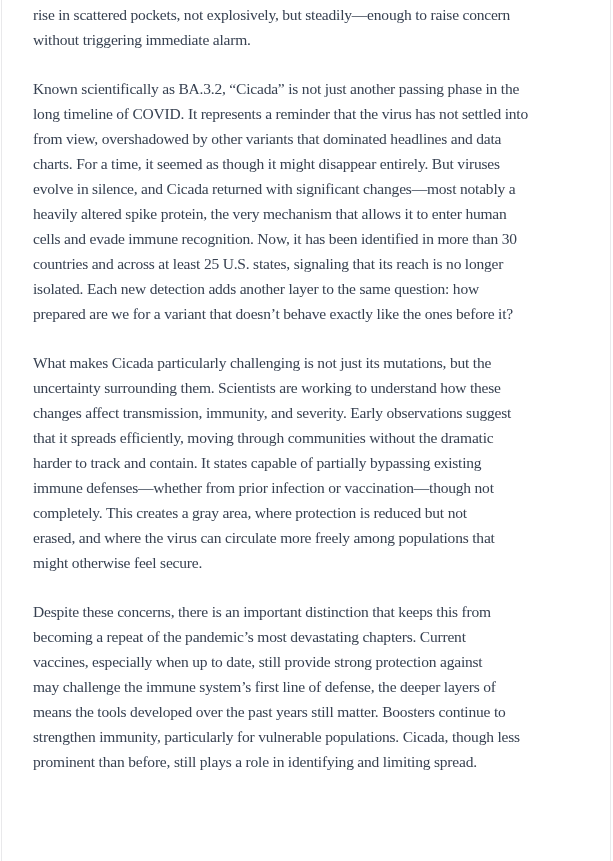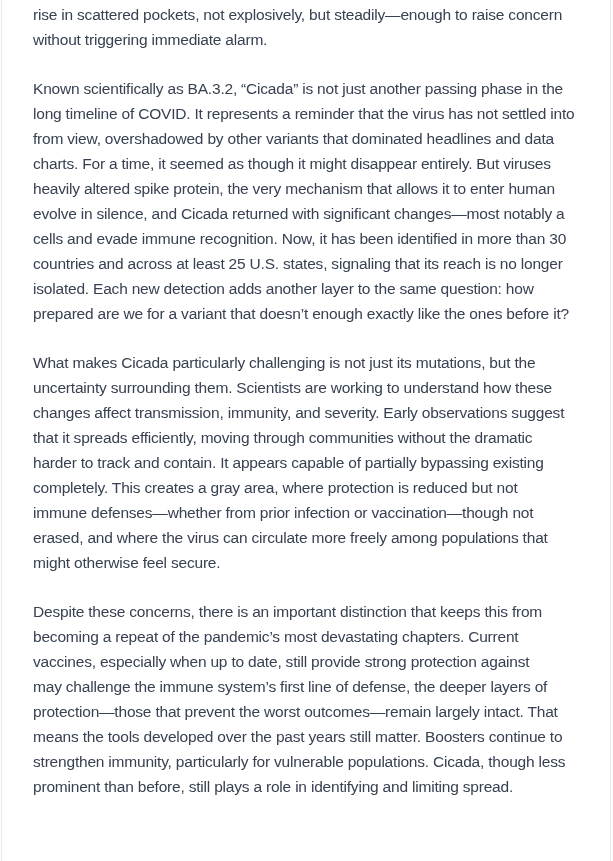--- a/index.html
+++ b/index.html
@@ -28,20 +28,21 @@
   }
   .article {
     padding: 2px 30px 0 31px;
     color: #374151;
     font-size: 15.5px;
     letter-spacing: -0.2px;
     line-height: 25px;
   }
   .para {
     margin: 0 0 24px 0;
+    font-family: Liberation Serif, serif;
   }
   .line {
     display: block;
     white-space: nowrap;
     height: 25px;
   }
 </style>
 </head>
 <body>
 
@@ -50,43 +51,42 @@
     <div class="article" id="article">
         <p class="para">
           <span class="line">rise in scattered pockets, not explosively, but steadily—enough to raise concern</span>
           <span class="line">without triggering immediate alarm.</span>
         </p>
         <p class="para">
           <span class="line">Known scientifically as BA.3.2, “Cicada” is not just another passing phase in the</span>
           <span class="line">long timeline of COVID. It represents a reminder that the virus has not settled into</span>
           <span class="line">from view, overshadowed by other variants that dominated headlines and data</span>
           <span class="line">charts. For a time, it seemed as though it might disappear entirely. But viruses</span>
+          <span class="line">evolve in silence, and Cicada returned with significant changes—most notably a</span>
           <span class="line">heavily altered spike protein, the very mechanism that allows it to enter human</span>
-          <span class="line">evolve in silence, and Cicada returned with significant changes—most notably a</span>
           <span class="line">cells and evade immune recognition. Now, it has been identified in more than 30</span>
           <span class="line">countries and across at least 25 U.S. states, signaling that its reach is no longer</span>
           <span class="line">isolated. Each new detection adds another layer to the same question: how</span>
-          <span class="line">prepared are we for a variant that doesn’t enough exactly like the ones before it?</span>
+          <span class="line">prepared are we for a variant that doesn’t behave exactly like the ones before it?</span>
         </p>
         <p class="para">
           <span class="line">What makes Cicada particularly challenging is not just its mutations, but the</span>
           <span class="line">uncertainty surrounding them. Scientists are working to understand how these</span>
           <span class="line">changes affect transmission, immunity, and severity. Early observations suggest</span>
           <span class="line">that it spreads efficiently, moving through communities without the dramatic</span>
-          <span class="line">harder to track and contain. It appears capable of partially bypassing existing</span>
+          <span class="line">harder to track and contain. It states capable of partially bypassing existing</span>
+          <span class="line">immune defenses—whether from prior infection or vaccination—though not</span>
           <span class="line">completely. This creates a gray area, where protection is reduced but not</span>
-          <span class="line">immune defenses—whether from prior infection or vaccination—though not</span>
           <span class="line">erased, and where the virus can circulate more freely among populations that</span>
           <span class="line">might otherwise feel secure.</span>
         </p>
         <p class="para">
           <span class="line">Despite these concerns, there is an important distinction that keeps this from</span>
           <span class="line">becoming a repeat of the pandemic’s most devastating chapters. Current</span>
           <span class="line">vaccines, especially when up to date, still provide strong protection against</span>
           <span class="line">may challenge the immune system’s first line of defense, the deeper layers of</span>
-          <span class="line">protection—those that prevent the worst outcomes—remain largely intact. That</span>
           <span class="line">means the tools developed over the past years still matter. Boosters continue to</span>
           <span class="line">strengthen immunity, particularly for vulnerable populations. Cicada, though less</span>
           <span class="line">prominent than before, still plays a role in identifying and limiting spread.</span>
         </p>
       </div>
   </div>
 </div>
 
 </body></html>

